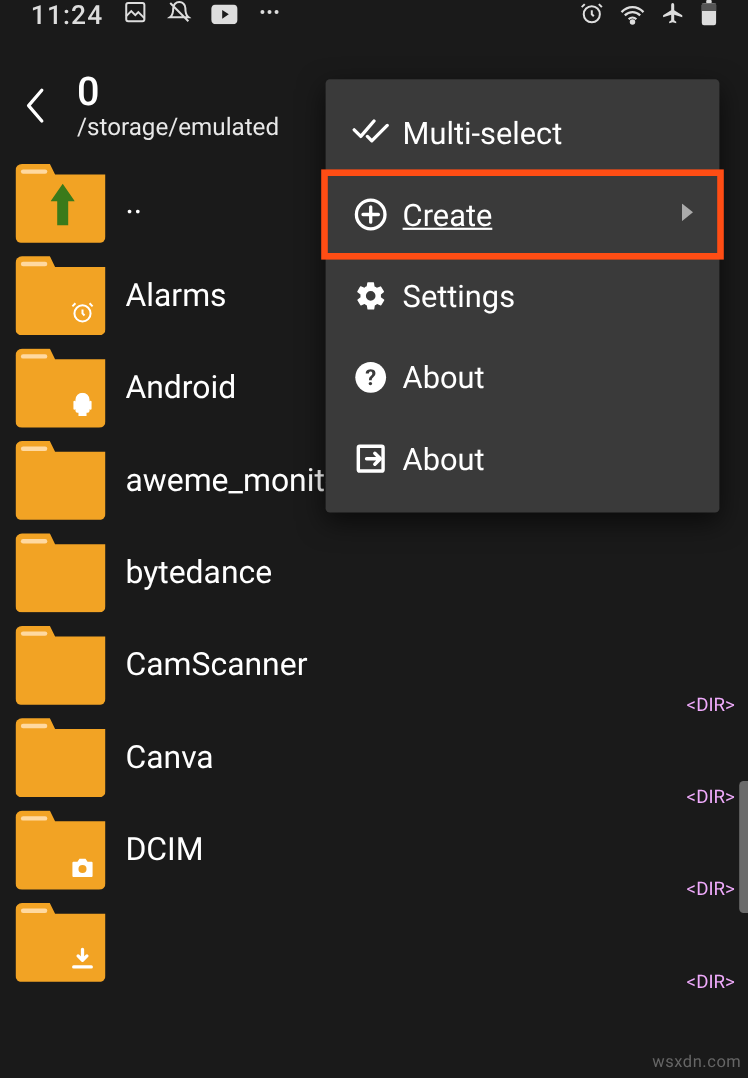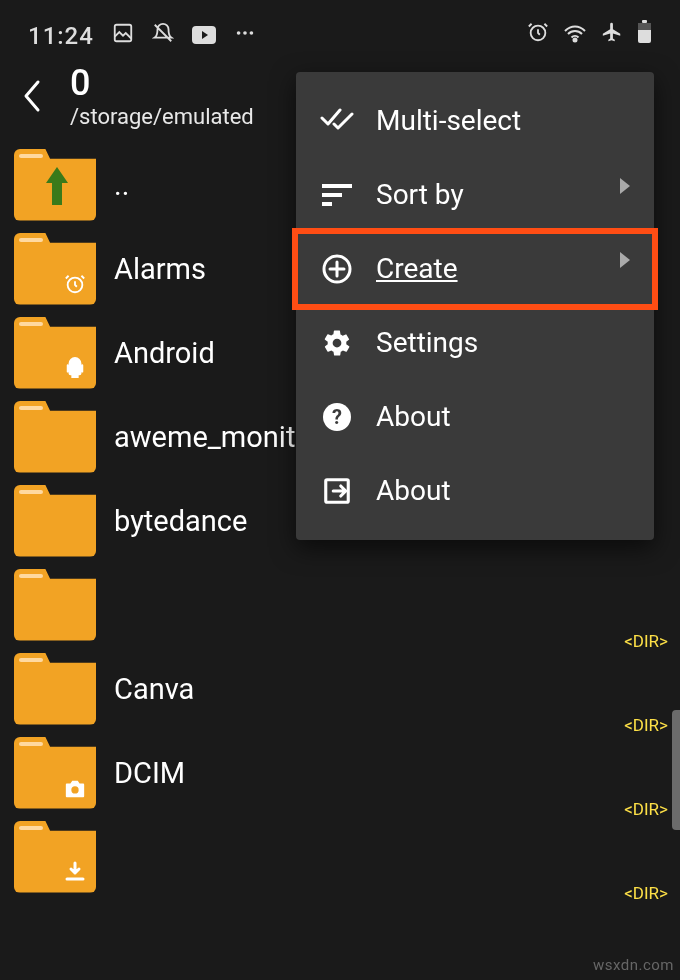--- a/index.html
+++ b/index.html
@@ -8,21 +8,21 @@
       height: 980px;
       background: #1a1a1a;
       font-family: -apple-system, BlinkMacSystemFont, "Segoe UI", Roboto, sans-serif;
       color: #fff;
       overflow: hidden;
       position: relative;
     }
     .status-bar {
       height: 50px;
       display: flex;
-      align-items: flex-end;
+      align-items: flex-start;
       justify-content: space-between;
       padding: 0 28px;
       color: #ddd;
       font-size: 24px;
     }
     .status-left { display: flex; align-items: center; gap: 18px; }
     .status-right { display: flex; align-items: center; gap: 14px; }
     .status-time { font-weight: 500; letter-spacing: 1px; }
     .header {
       display: flex;
@@ -79,35 +79,36 @@
       right: 10px;
       bottom: 10px;
       color: #fff;
     }
     .file-label { font-size: 29px; flex: 1; white-space: nowrap; overflow: hidden; text-overflow: clip; }
     .dir-tag {
       position: absolute;
       right: 12px;
       bottom: -4px;
       font-size: 17px;
-      color: #fde047;
+      color: #f0abfc;
     }
     .menu {
       position: absolute;
       top: 72px;
       left: 296px;
       width: 358px;
       background: #3a3a3a;
       border-radius: 4px;
       box-shadow: 0 8px 24px rgba(0,0,0,0.6);
       padding: 12px 0;
     }
     .menu-item {
       display: flex;
-      gap: 22px;
+      align-items: center;
+      gap: 12px;
       padding: 20px 24px;
       position: relative;
     }
     .menu-icon { width: 34px; height: 34px; display: flex; align-items: center; justify-content: center; }
     .menu-label { font-size: 28px; flex: 1; }
     .menu-chevron { color: #aaa; }
     .menu-highlight {
       outline: 6px solid #ff4d14;
       outline-offset: -2px;
       text-decoration: underline;
@@ -251,20 +252,21 @@
         <div class="folder-tab"></div>
     </div>
     <div class="file-label">bytedance</div>
   </div>
 
   <div class="file-row">
     <div class="folder-icon">
       <div class="folder-body"></div>
         <div class="folder-tab"></div>
     </div>
+    <div class="file-label">CamScanner</div>
     <div class="dir-tag">&lt;DIR&gt;</div>
   </div>
 
   <div class="file-row">
     <div class="folder-icon">
       <div class="folder-body"></div>
         <div class="folder-tab"></div>
     </div>
     <div class="file-label">Canva</div>
     <div class="dir-tag">&lt;DIR&gt;</div>
@@ -300,35 +302,20 @@
 
   <div class="menu-item">
     <span class="menu-icon">
       <svg width="34" height="26" viewBox="0 0 34 26" fill="none" stroke="#fff" stroke-width="3" stroke-linecap="round" stroke-linejoin="round">
           <path d="M2 10l6 6L20 2M14 16l4 4L32 6"></path>
         </svg>
     </span>
     <span class="menu-label">Multi-select</span>
   </div>
 
-  <div class="menu-item">
-    <span class="menu-icon">
-      <svg width="30" height="22" viewBox="0 0 30 22" fill="#fff">
-          <rect y="0" width="30" height="4"></rect>
-          <rect y="9" width="20" height="4"></rect>
-          <rect y="18" width="10" height="4"></rect>
-        </svg>
-    </span>
-    <span class="menu-label">Sort by</span>
-    <span class="menu-chevron">
-      <svg width="10" height="16" viewBox="0 0 10 16" fill="#aaa">
-          <path d="M0 0l10 8-10 8z"></path>
-        </svg>
-    </span>
-  </div>
 
   <div class="menu-item menu-highlight">
     <span class="menu-icon">
       <svg width="32" height="32" viewBox="0 0 32 32" fill="none" stroke="#fff" stroke-width="3">
           <circle cx="16" cy="16" r="13"></circle>
           <path d="M16 9v14M9 16h14" stroke-linecap="round"></path>
         </svg>
     </span>
     <span class="menu-label">Create</span>
     <span class="menu-chevron">

